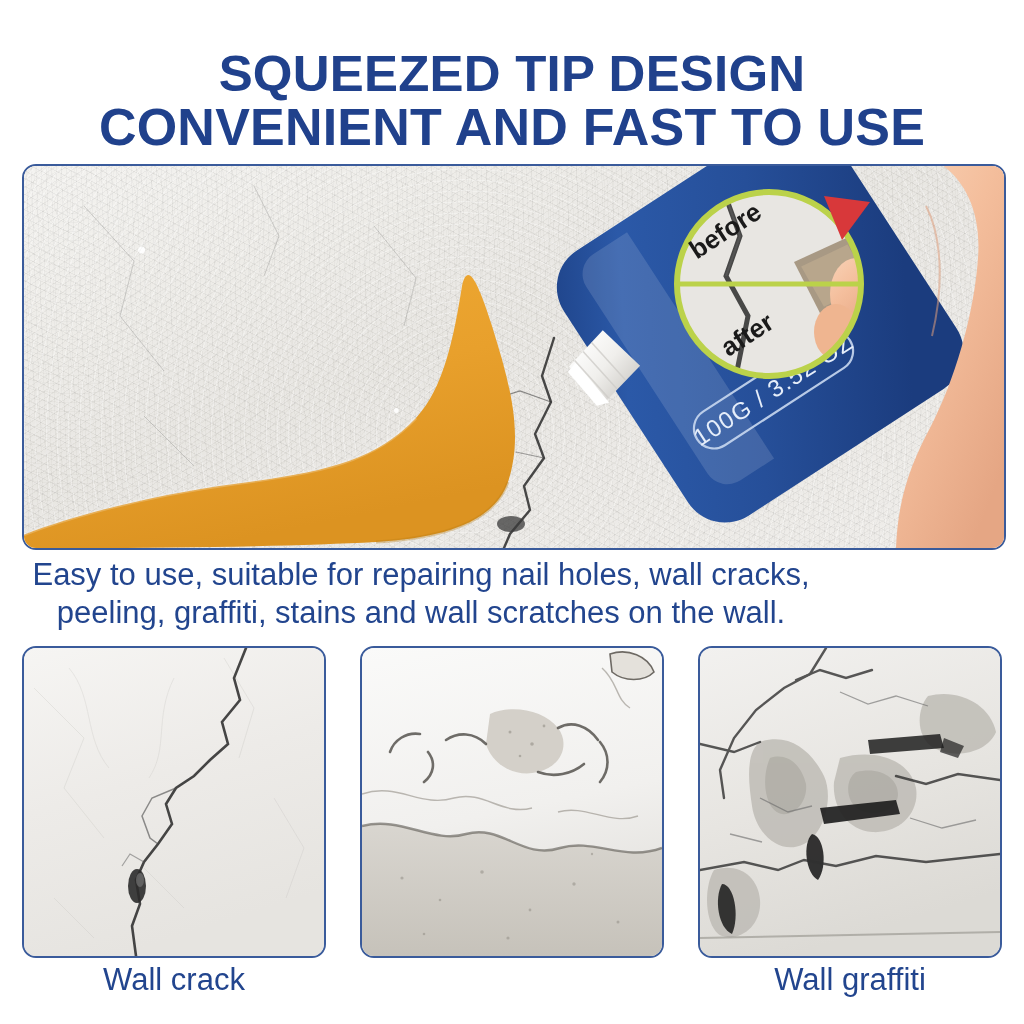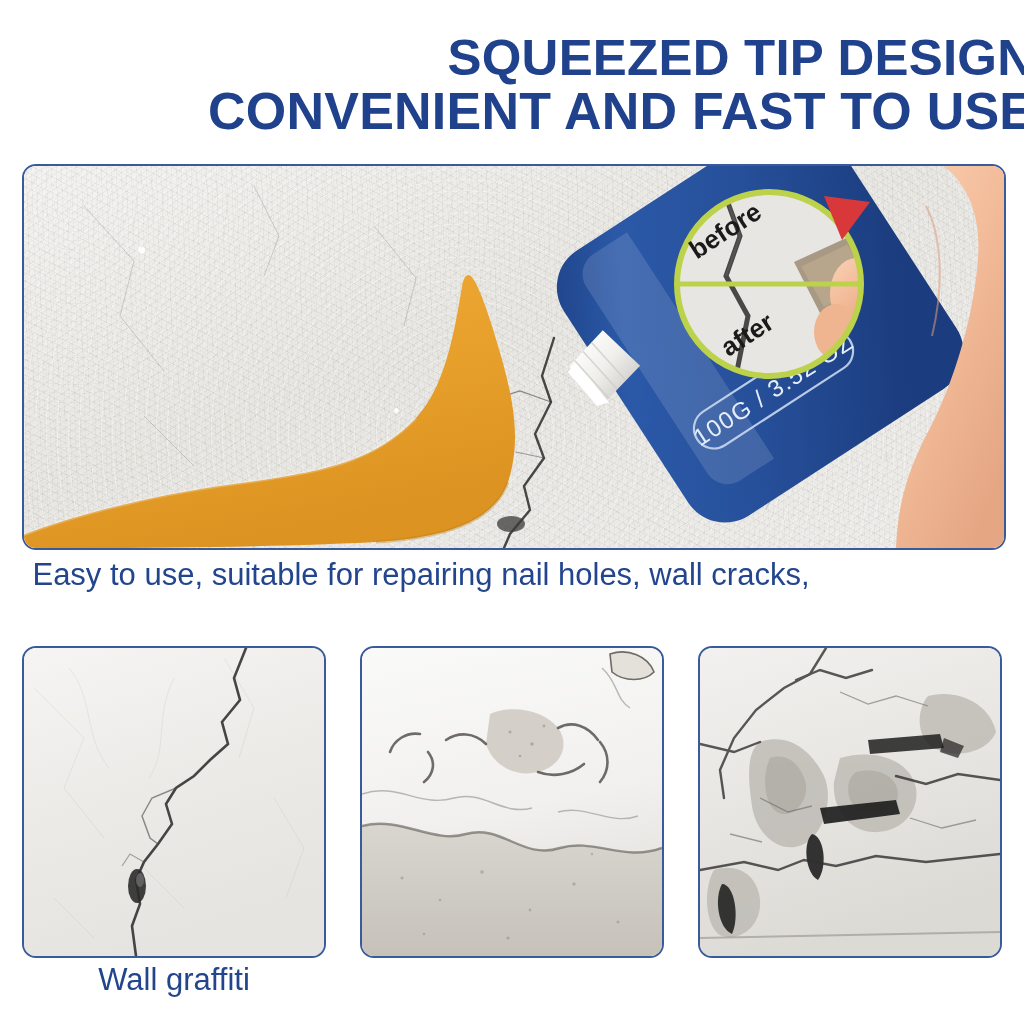--- a/index.html
+++ b/index.html
@@ -12,23 +12,23 @@
     height: 1024px;
     overflow: hidden;
     font-family: "Liberation Sans", sans-serif;
     position: relative;
   }
 
   
   .title-block {
     position: absolute;
     left: 0;
-    top: 32px;
+    top: 48px;
     width: 1024px;
-    text-align: right;
+    text-align: center;
   }
   .title-line {
     color: #20418C;
     font-family: "Liberation Sans", sans-serif;
     font-weight: bold;
     font-size: 50px;
     line-height: 53px;
     letter-spacing: 0.2px;
     transform: scaleX(1.02);
     white-space: nowrap;
@@ -252,20 +252,21 @@
                L980 382 L980 -10 Z" fill="url(#skinGrad)"></path>
       <path d="M902 -10 C 936 4, 958 40, 954 92 C 950 150, 930 216, 906 262
                C 888 296, 874 330, 872 382 L980 382 L980 -10 Z" fill="url(#skinGrad)"></path>
       <path d="M902 40 C 918 70, 920 120, 908 170" fill="none" stroke="#DD9C7C" stroke-width="2" opacity="0.55"></path>
     </g>
   </svg>
 </div>
 
 <div class="desc">
   <div>Easy to use, suitable for repairing nail holes, wall cracks,</div>
+  <div>peeling, graffiti, stains and wall scratches on the wall.</div>
 </div>
 
 <div class="thumbs">
 
   <div class="thumb">
     <svg width="300" height="308" viewBox="0 0 300 308">
       <defs>
         <linearGradient id="tg1" x1="0" y1="0" x2="0.3" y2="1">
           <stop offset="0%" stop-color="#F6F5F3"></stop>
           <stop offset="50%" stop-color="#EDEBE8"></stop>
@@ -406,14 +407,15 @@
         <path d="M210 170 L242 180 L276 172"></path>
         <path d="M30 186 L62 194"></path>
       </g>
 
       <path d="M0 290 L300 284" fill="none" stroke="#8d8a84" stroke-width="2" opacity="0.55"></path>
     </svg>
   </div>
 </div>
 
 <div class="captions">
+  <div class="caption">Wall crack</div>
   <div class="caption">Wall graffiti</div>
 </div>
 
 </body></html>

